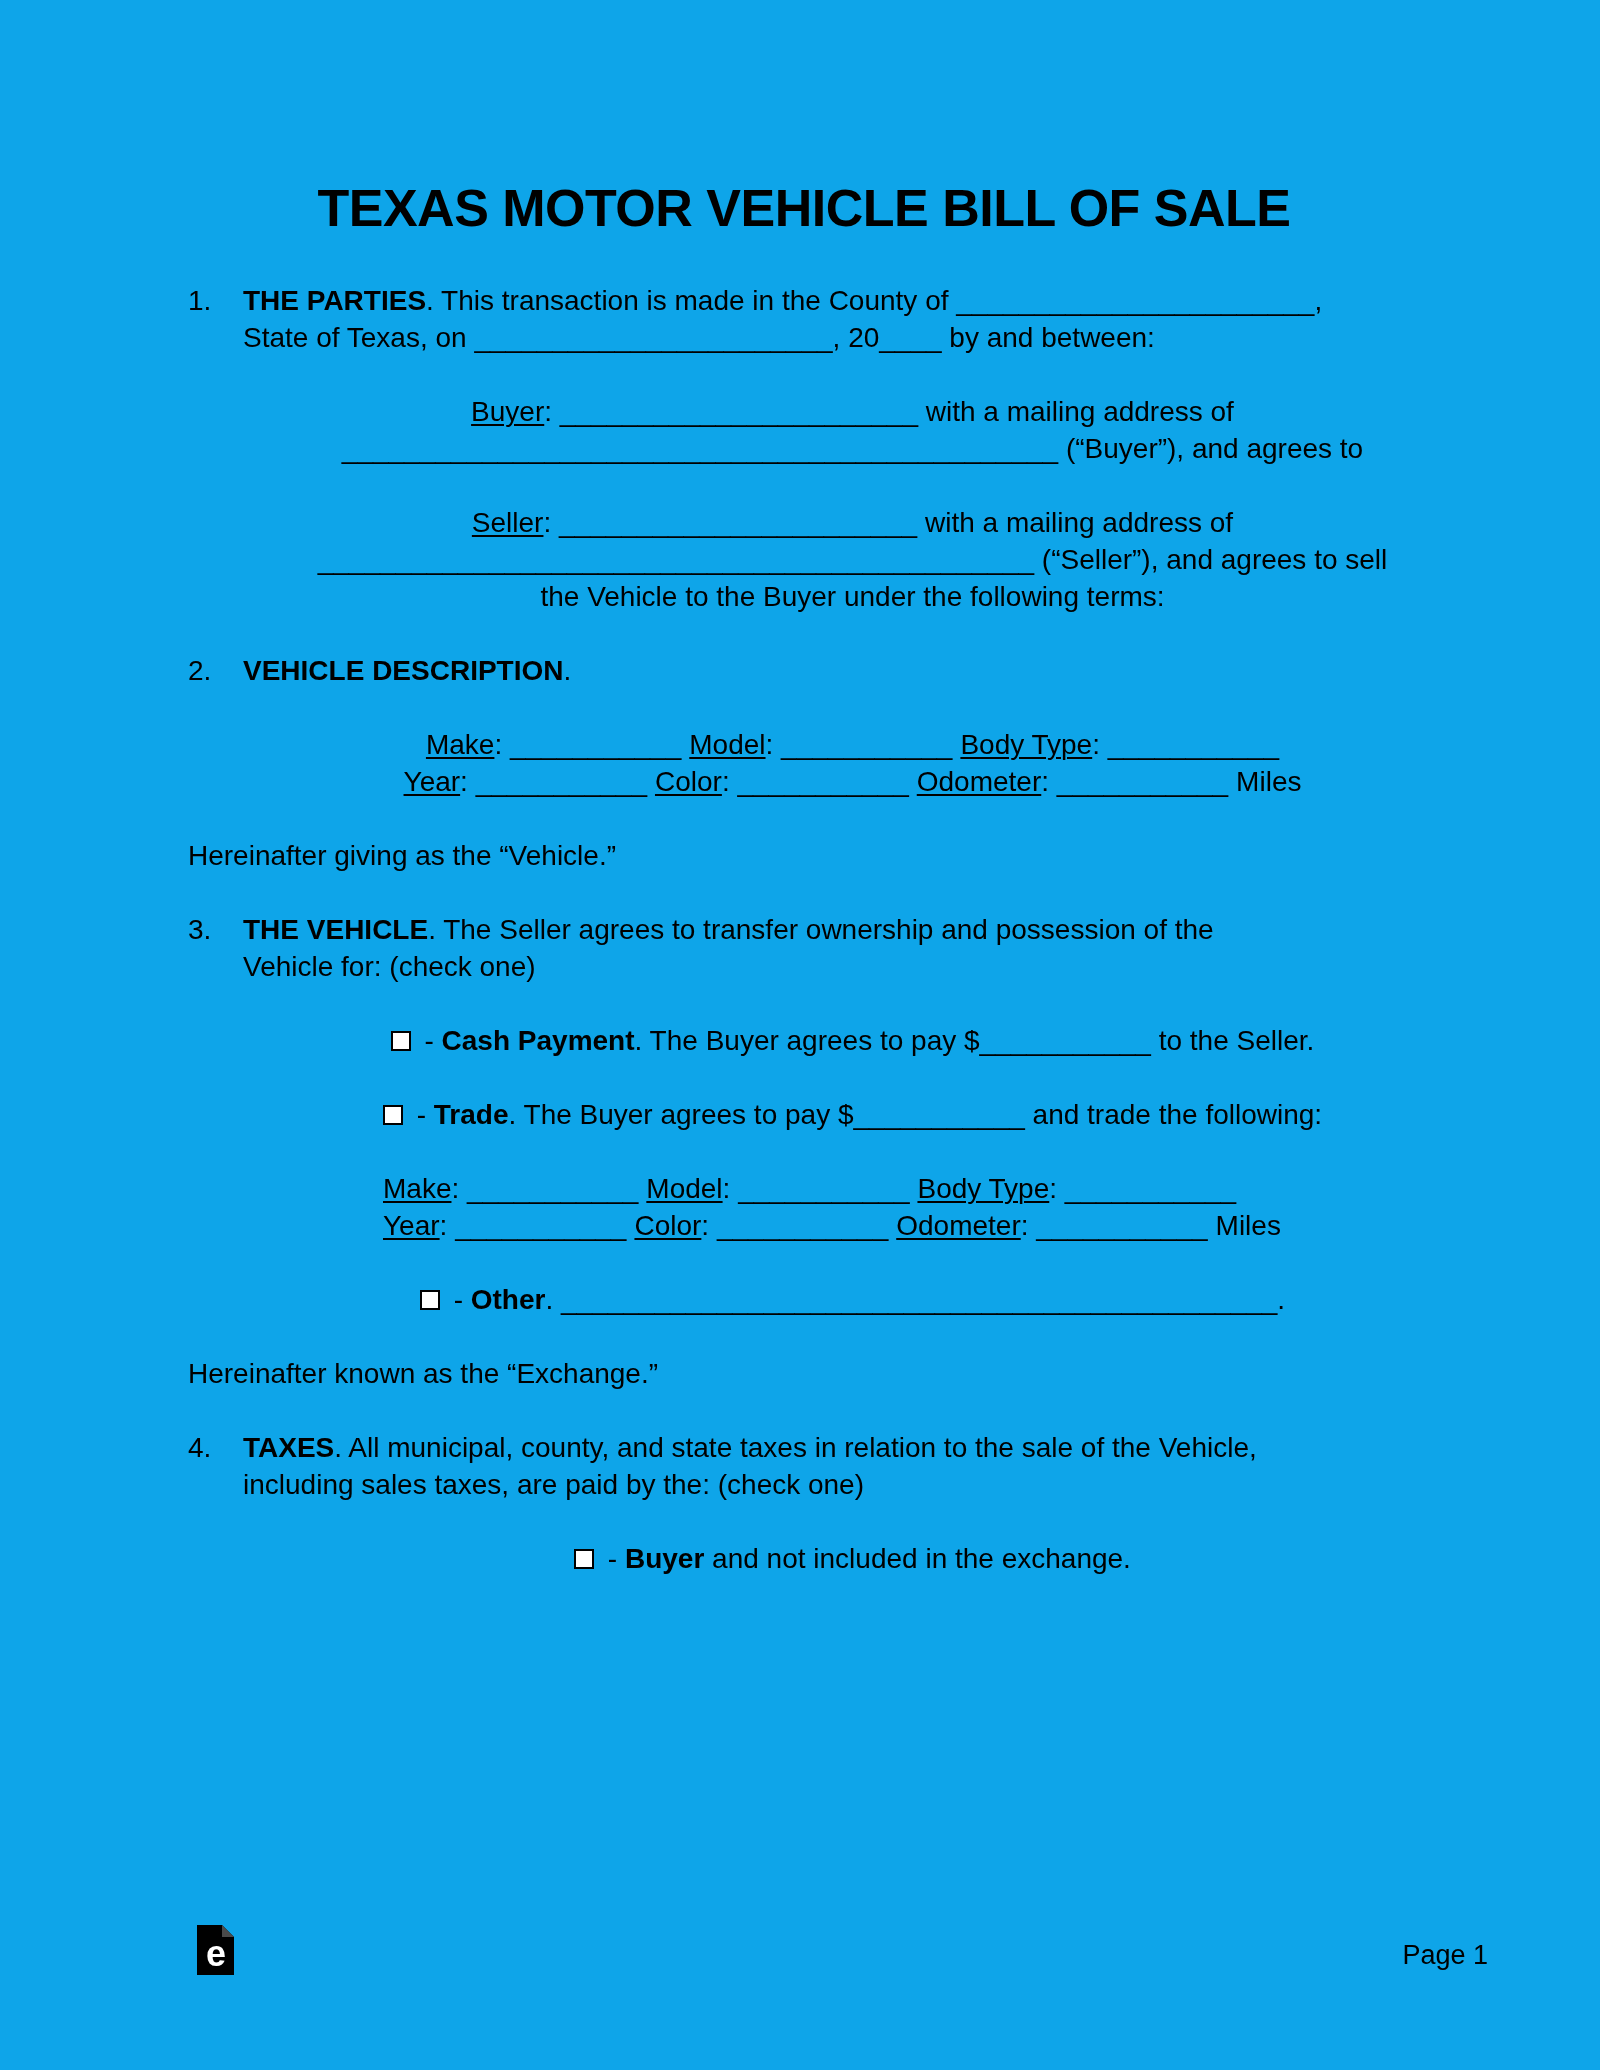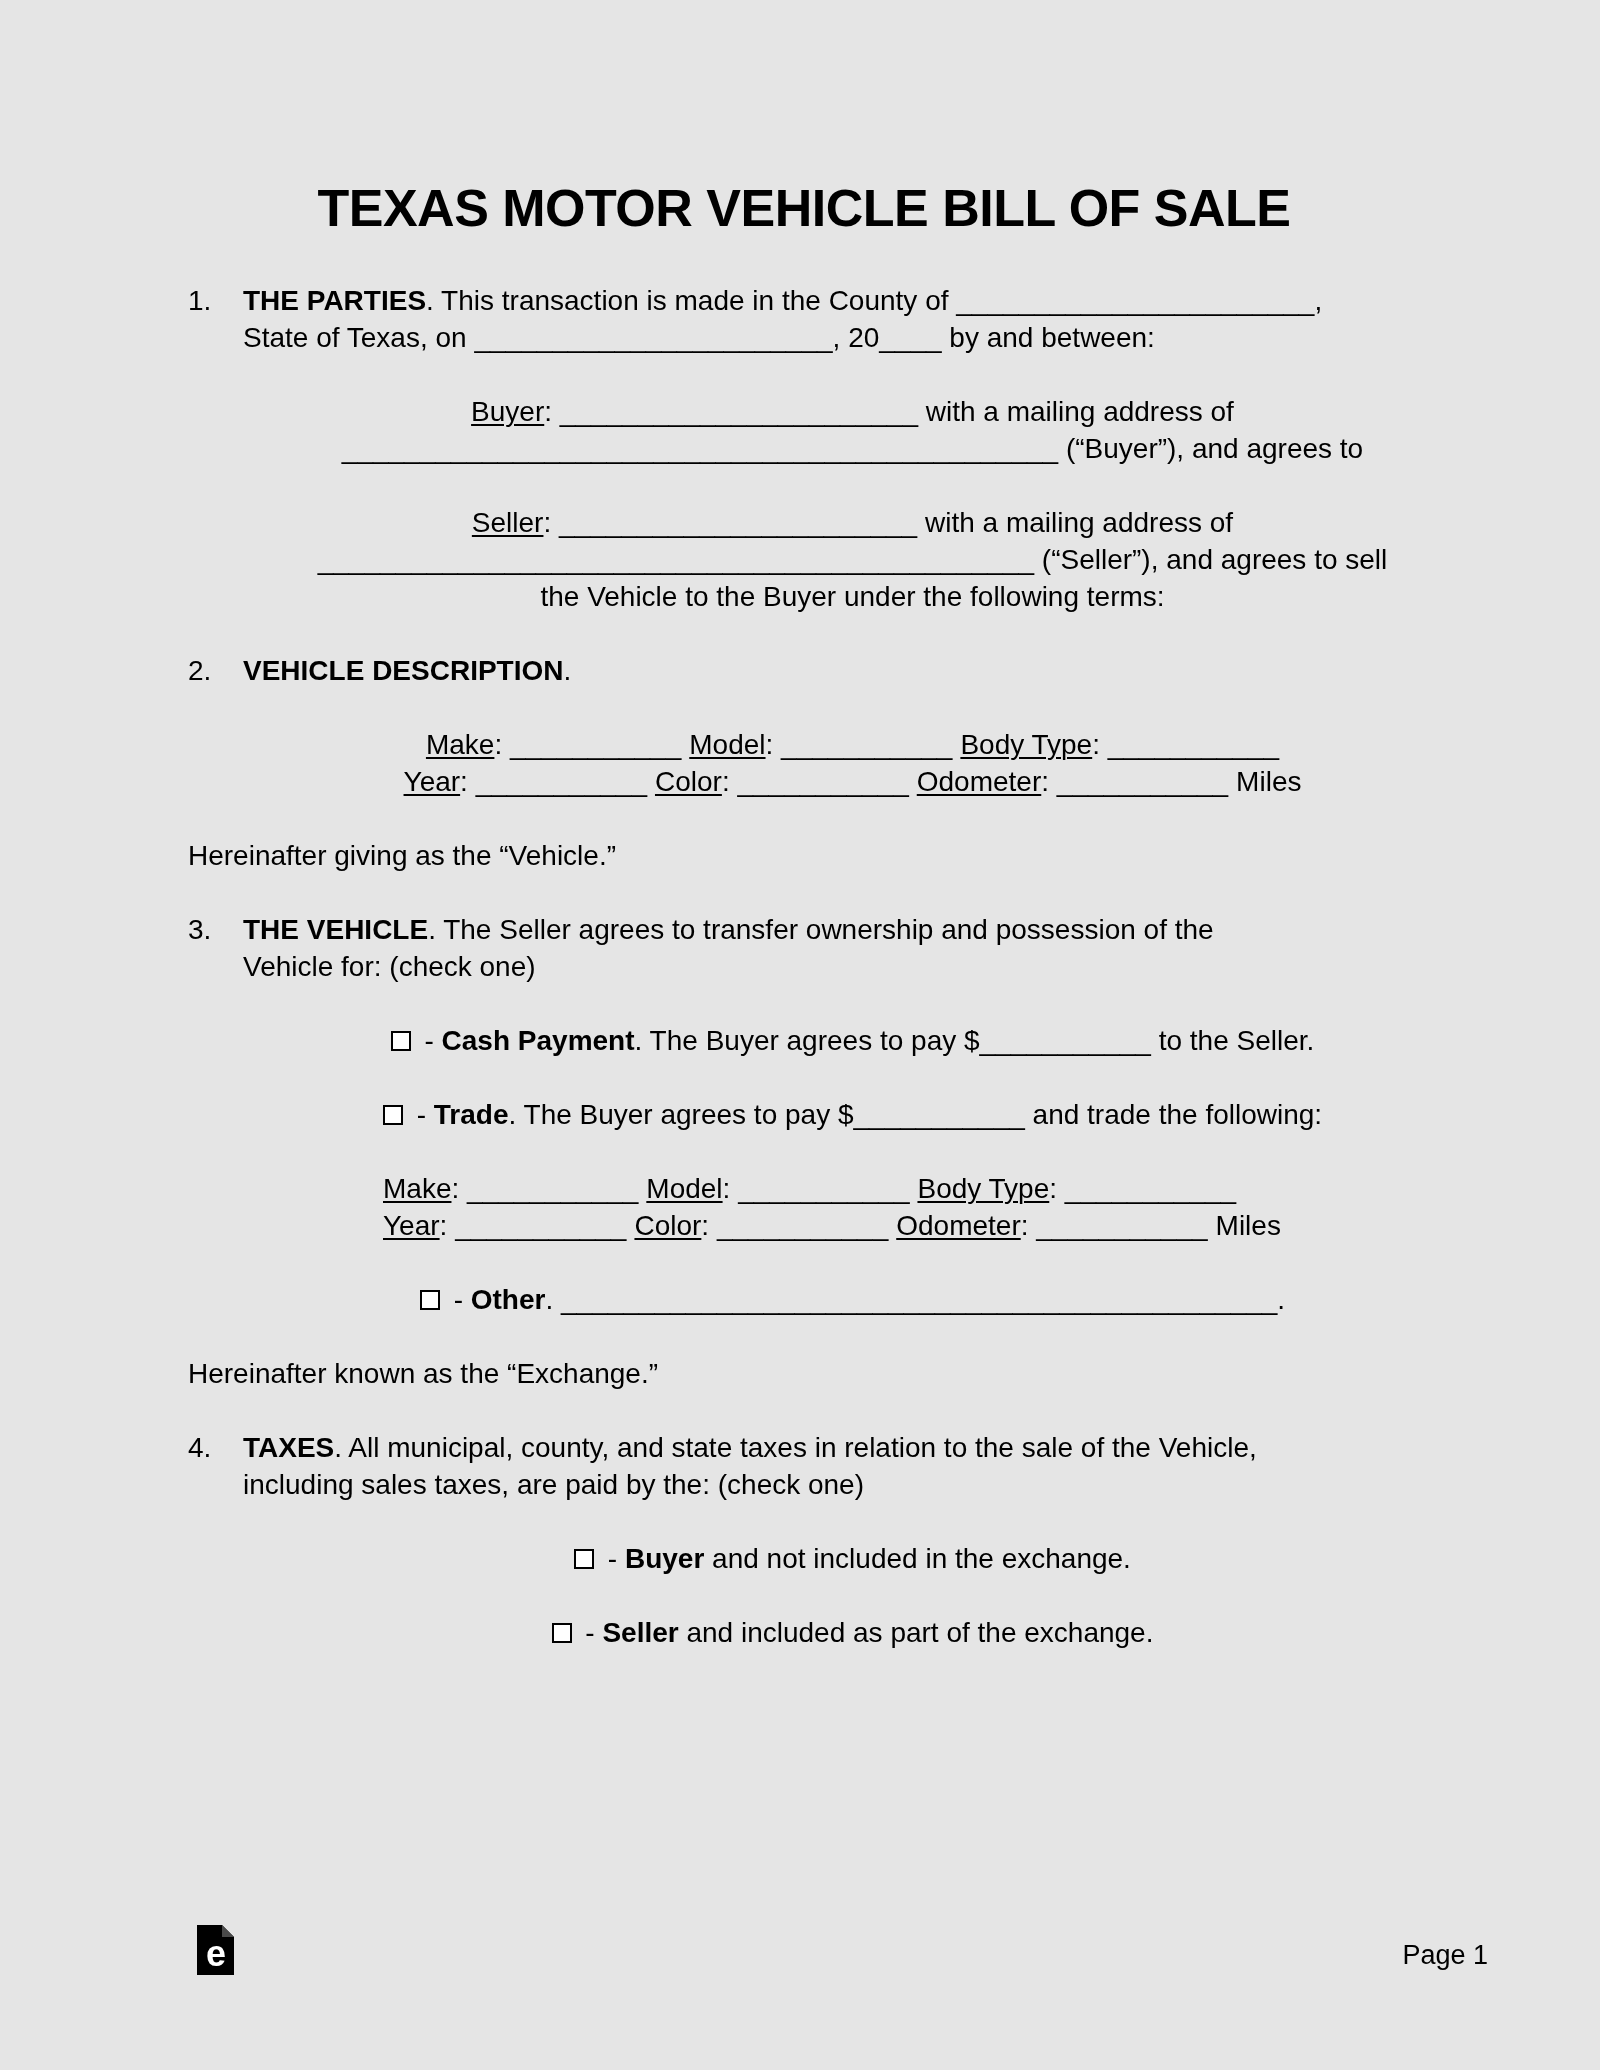--- a/index.html
+++ b/index.html
@@ -1,19 +1,19 @@
 <!DOCTYPE html>
 <html><head>
 <meta charset="utf-8">
 <style>
   html,body{margin:0;padding:0;background:#fff;}
   .page{
     position:relative;
     width:1600px;height:2070px;
-    background:#e5e5e5;color:#000;
+    background:#0ea5e9;color:#000;
     font-family:"Liberation Sans","DejaVu Sans",sans-serif;
     font-size:28px;line-height:37px;
     overflow:hidden;
   }
   .content{padding:180px 180px 0 188px;}
   .title{
     font-size:52px;line-height:56px;font-weight:700;
     text-align:center;letter-spacing:-0.5px;
     margin:0 0 46px 0;
   }
@@ -100,23 +100,20 @@
 
     <div class="para item">
       <div class="ln"><span class="num">4.</span><span class="b">TAXES</span><span>. All municipal, county, and state taxes in relation to the sale of the Vehicle,</span></div>
       <div class="ln"><span>including sales taxes, are paid by the: (check one)</span></div>
     </div>
 
     <div class="para ind1">
       <div class="ln"><span class="cb"></span><span> - </span><span class="b">Buyer</span><span> and not included in the exchange.</span></div>
     </div>
 
-    <div class="para ind1">
-      <div class="ln"><span class="cb"></span><span> - </span><span class="b">Seller</span><span> and included as part of the exchange.</span></div>
-    </div>
 
   </div>
 
   <svg class="footer-logo" width="37" height="50" viewBox="0 0 37 50">
     <path d="M0 0 H25 L37 12 V50 H0 Z" fill="#000000"></path>
     <path d="M25 0 L25 12 L37 12 Z" fill="#4a4a4a"></path>
     <text x="19" y="41" fill="#ffffff" font-size="36" font-weight="bold" text-anchor="middle" font-family="Liberation Sans, DejaVu Sans, sans-serif">e</text>
   </svg>
   <div class="page-num">Page 1</div>
 </div>

